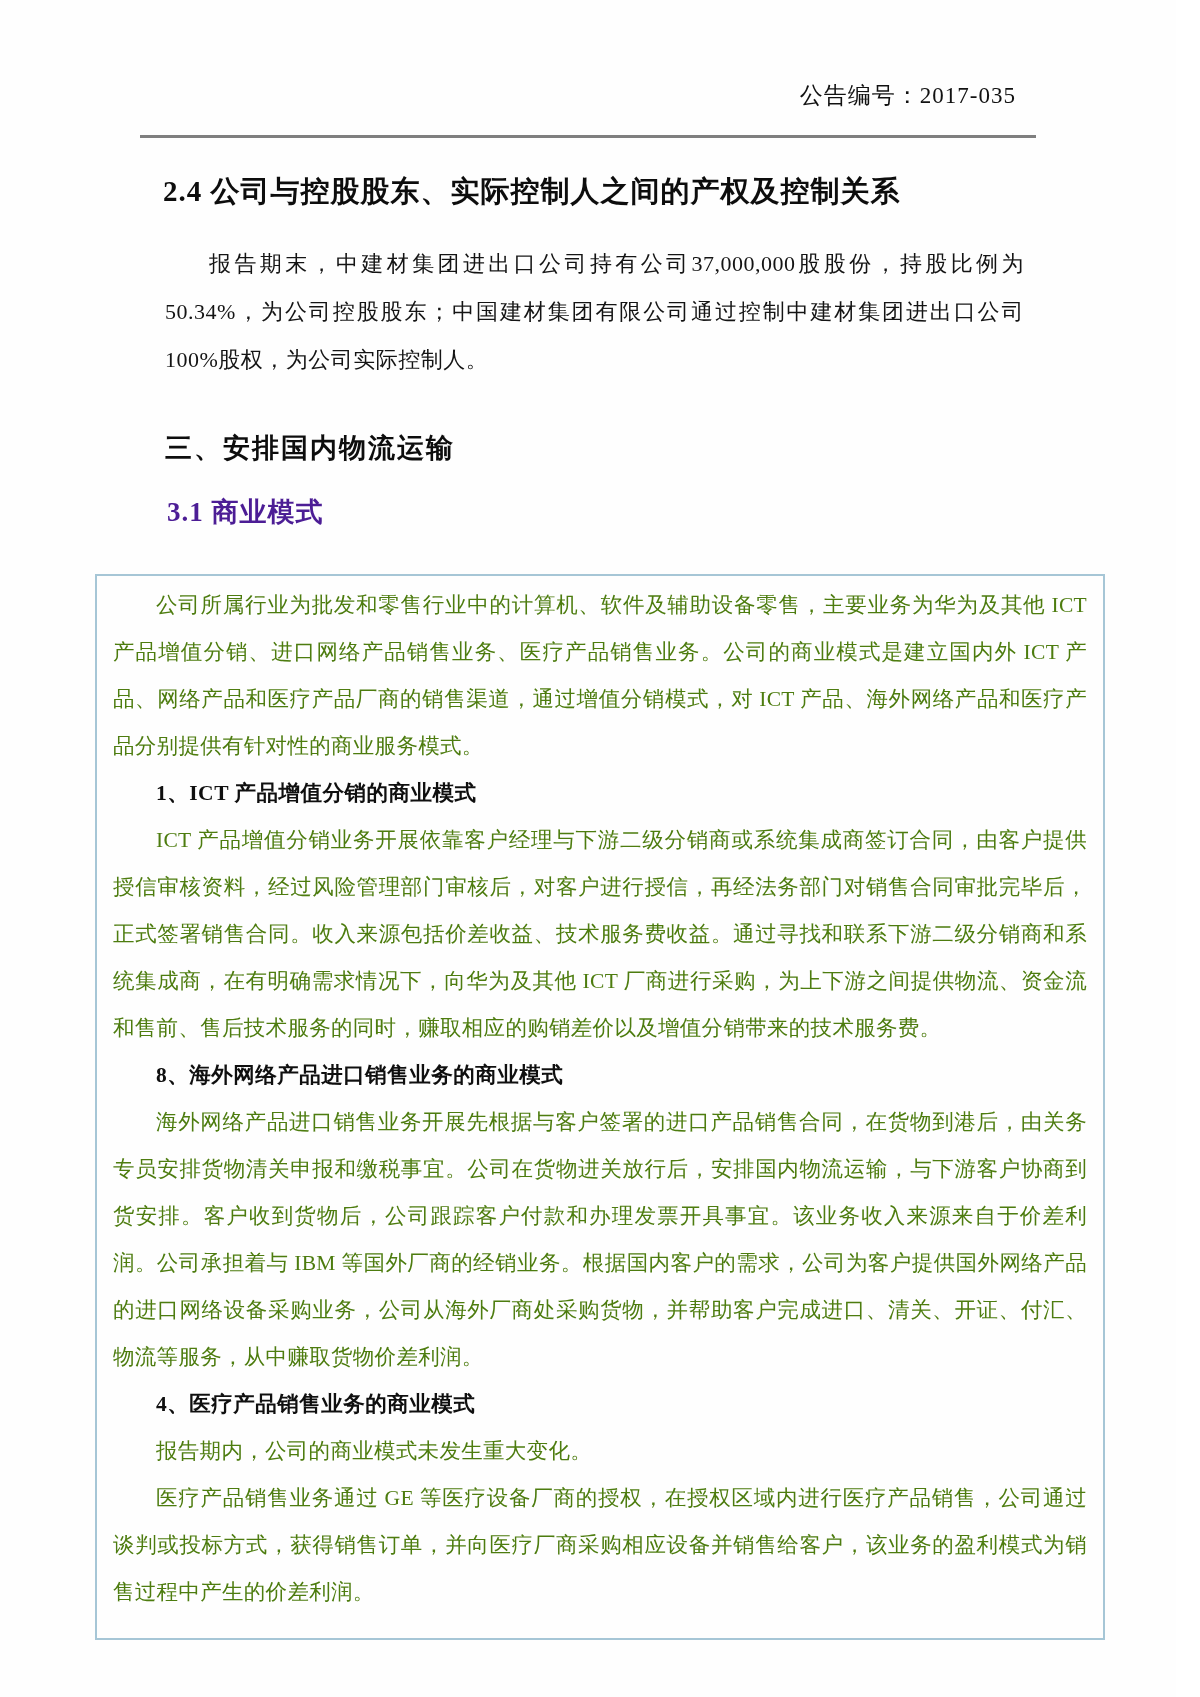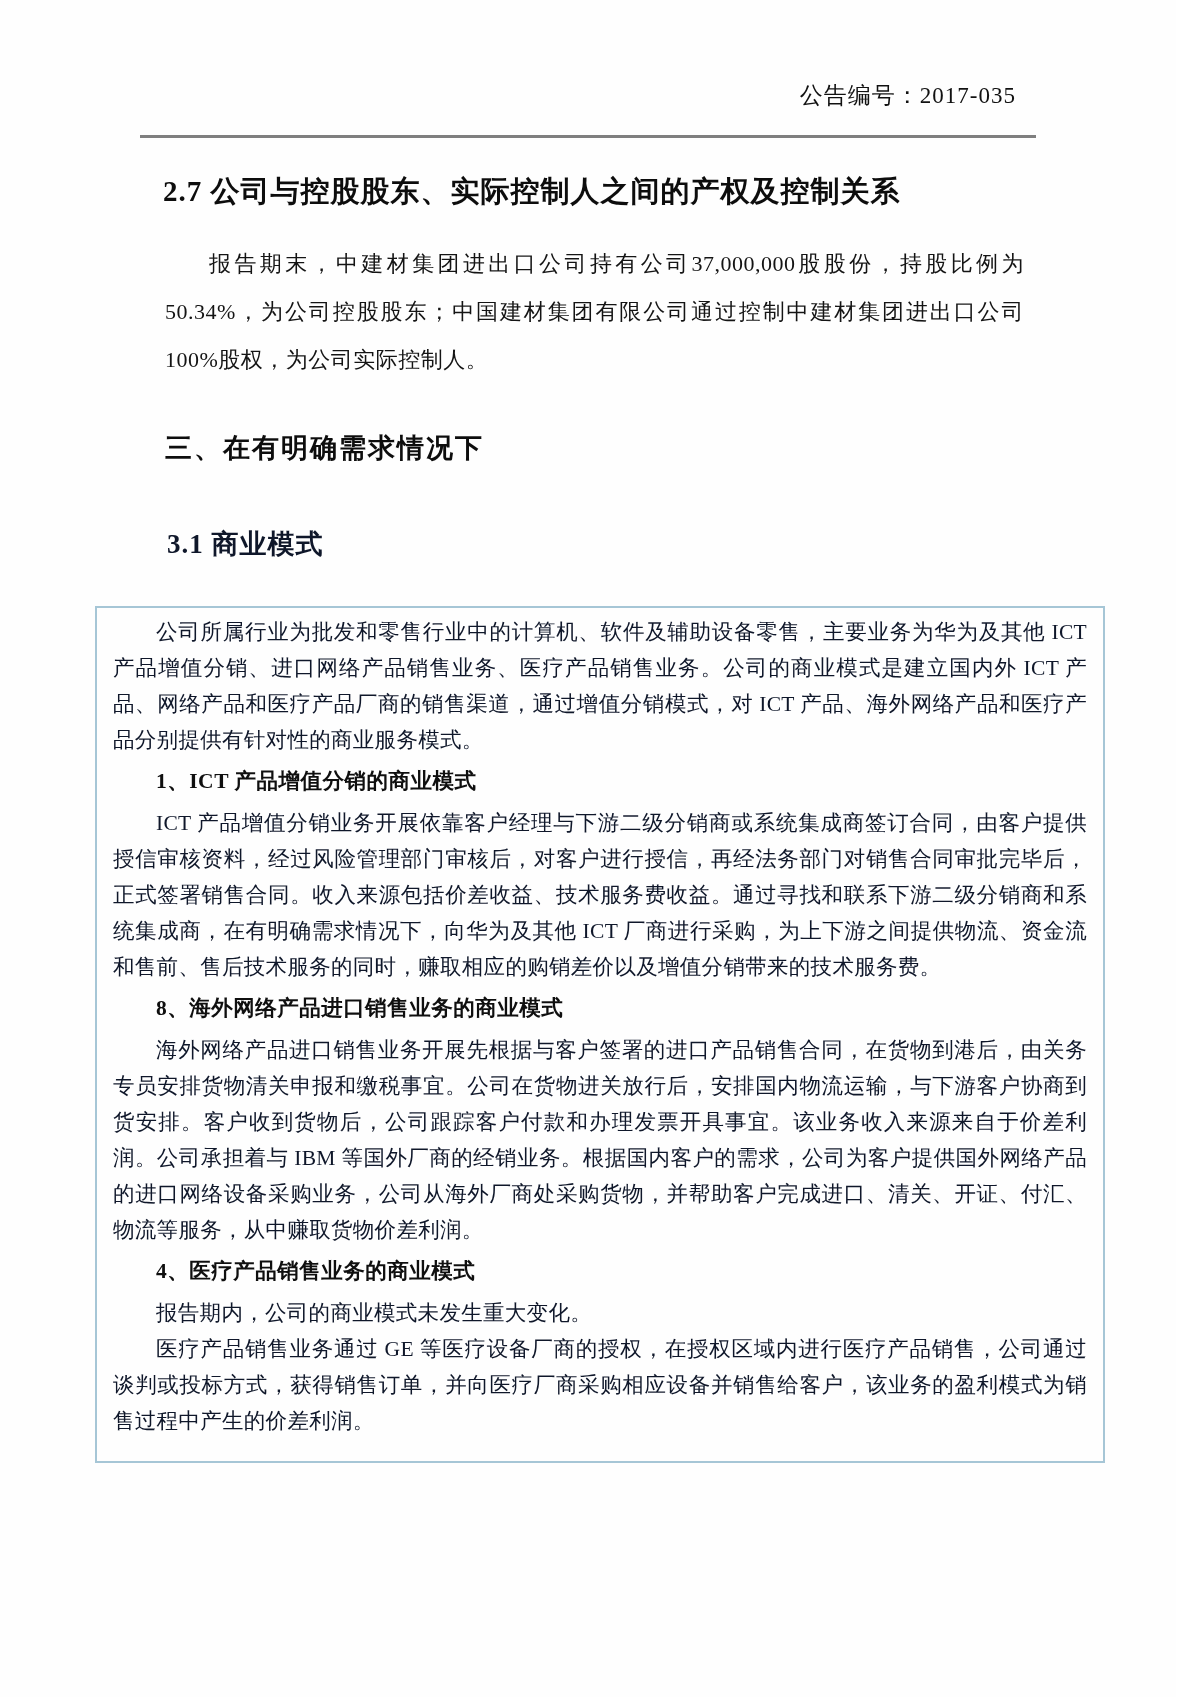--- a/index.html
+++ b/index.html
@@ -49,64 +49,64 @@
     font-family: Liberation Serif, serif;
   }
   .sec-title-2 {
     margin: 46px 150px 0 165px;
     font-size: 27px;
     font-weight: bold;
     letter-spacing: 2px;
     color: #0d0d0d;
   }
   .sec-title-3 {
-    margin: 60px 150px 0 167px;
+    margin: 28px 150px 0 167px;
     font-size: 27px;
     font-weight: bold;
     letter-spacing: 1px;
-    color: #0f172a;
+    color: #4c1d95;
   }
   .content-box {
     margin: 44px 95px 0 95px;
     width: 1010px;
     border: 2px solid #a6c6d6;
     background: #fefefe;
     padding: 6px 16px 22px 16px;
   }
   .content-box p {
     font-size: 21.5px;
-    line-height: 36px;
+    line-height: 47px;
     text-align: justify;
     text-indent: 2em;
     letter-spacing: 0.3px;
-    color: #0f172a;
+    color: #4d7c0f;
   }
   .content-box .box-subtitle {
     font-size: 21.5px;
     line-height: 47px;
     font-weight: bold;
     text-indent: 2em;
     letter-spacing: 0.5px;
     color: #0f0f0f;
   }
 </style>
 </head>
 <body>
 
 <div class="page">
 
   <div class="doc-header">公告编号：2017-035</div>
 
   <hr class="header-rule">
 
-  <div class="sec-title-1">2.7 公司与控股股东、实际控制人之间的产权及控制关系</div>
+  <div class="sec-title-1">2.4 公司与控股股东、实际控制人之间的产权及控制关系</div>
 
   <p class="body-para">报告期末，中建材集团进出口公司持有公司37,000,000股股份，持股比例为50.34%，为公司控股股东；中国建材集团有限公司通过控制中建材集团进出口公司100%股权，为公司实际控制人。</p>
 
-  <div class="sec-title-2">三、在有明确需求情况下</div>
+  <div class="sec-title-2">三、安排国内物流运输</div>
 
   <div class="sec-title-3">3.1 商业模式</div>
 
   <div class="content-box">
 
     <p>公司所属行业为批发和零售行业中的计算机、软件及辅助设备零售，主要业务为华为及其他 ICT 产品增值分销、进口网络产品销售业务、医疗产品销售业务。公司的商业模式是建立国内外 ICT 产品、网络产品和医疗产品厂商的销售渠道，通过增值分销模式，对 ICT 产品、海外网络产品和医疗产品分别提供有针对性的商业服务模式。</p>
 
     <div class="box-subtitle">1、ICT 产品增值分销的商业模式</div>
 
     <p>ICT 产品增值分销业务开展依靠客户经理与下游二级分销商或系统集成商签订合同，由客户提供授信审核资料，经过风险管理部门审核后，对客户进行授信，再经法务部门对销售合同审批完毕后，正式签署销售合同。收入来源包括价差收益、技术服务费收益。通过寻找和联系下游二级分销商和系统集成商，在有明确需求情况下，向华为及其他 ICT 厂商进行采购，为上下游之间提供物流、资金流和售前、售后技术服务的同时，赚取相应的购销差价以及增值分销带来的技术服务费。</p>

